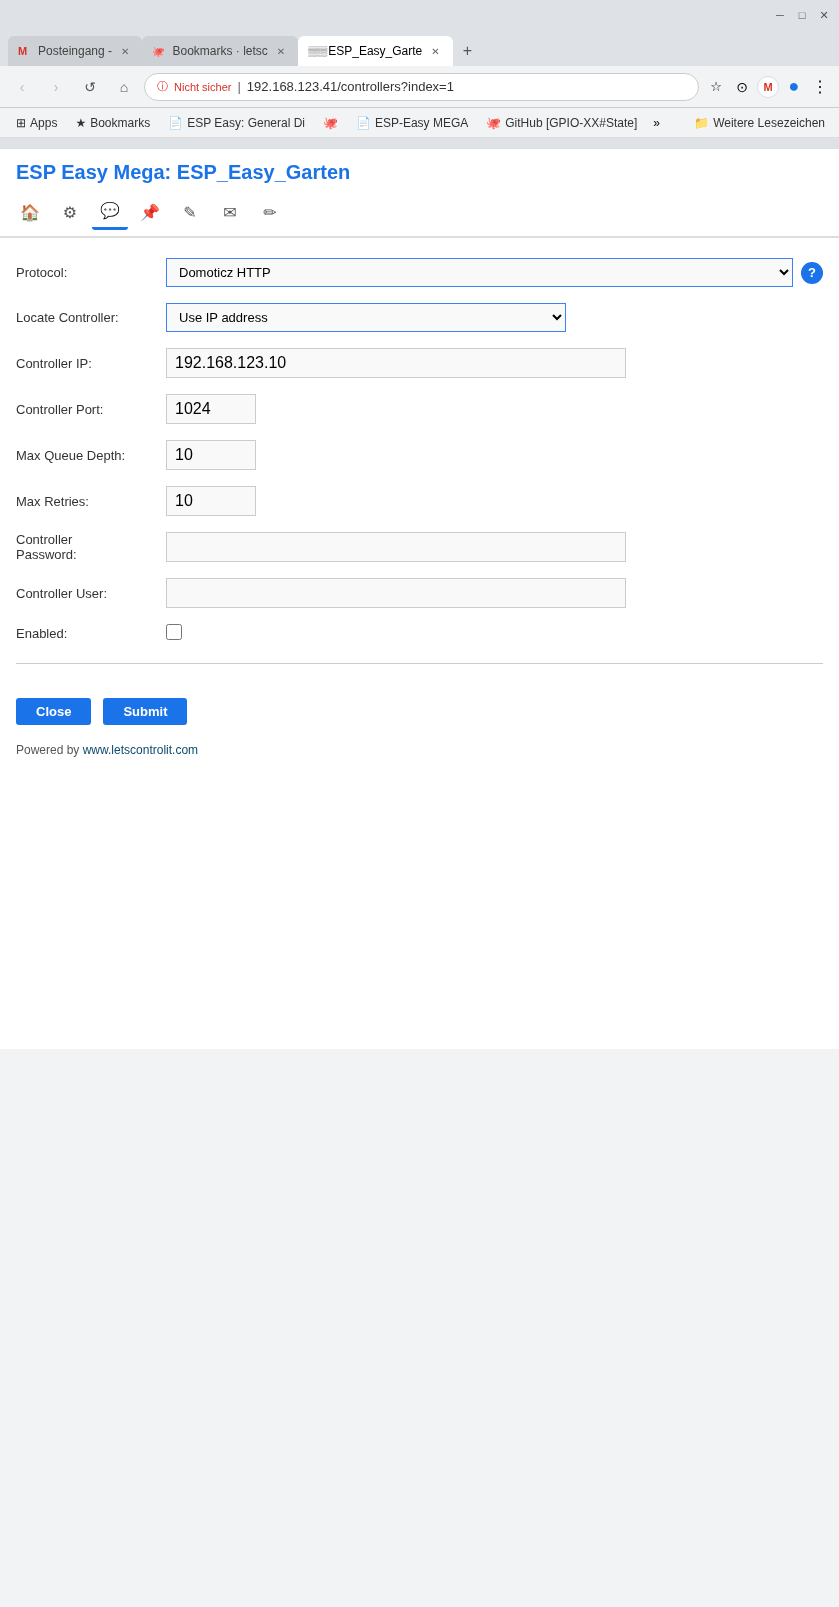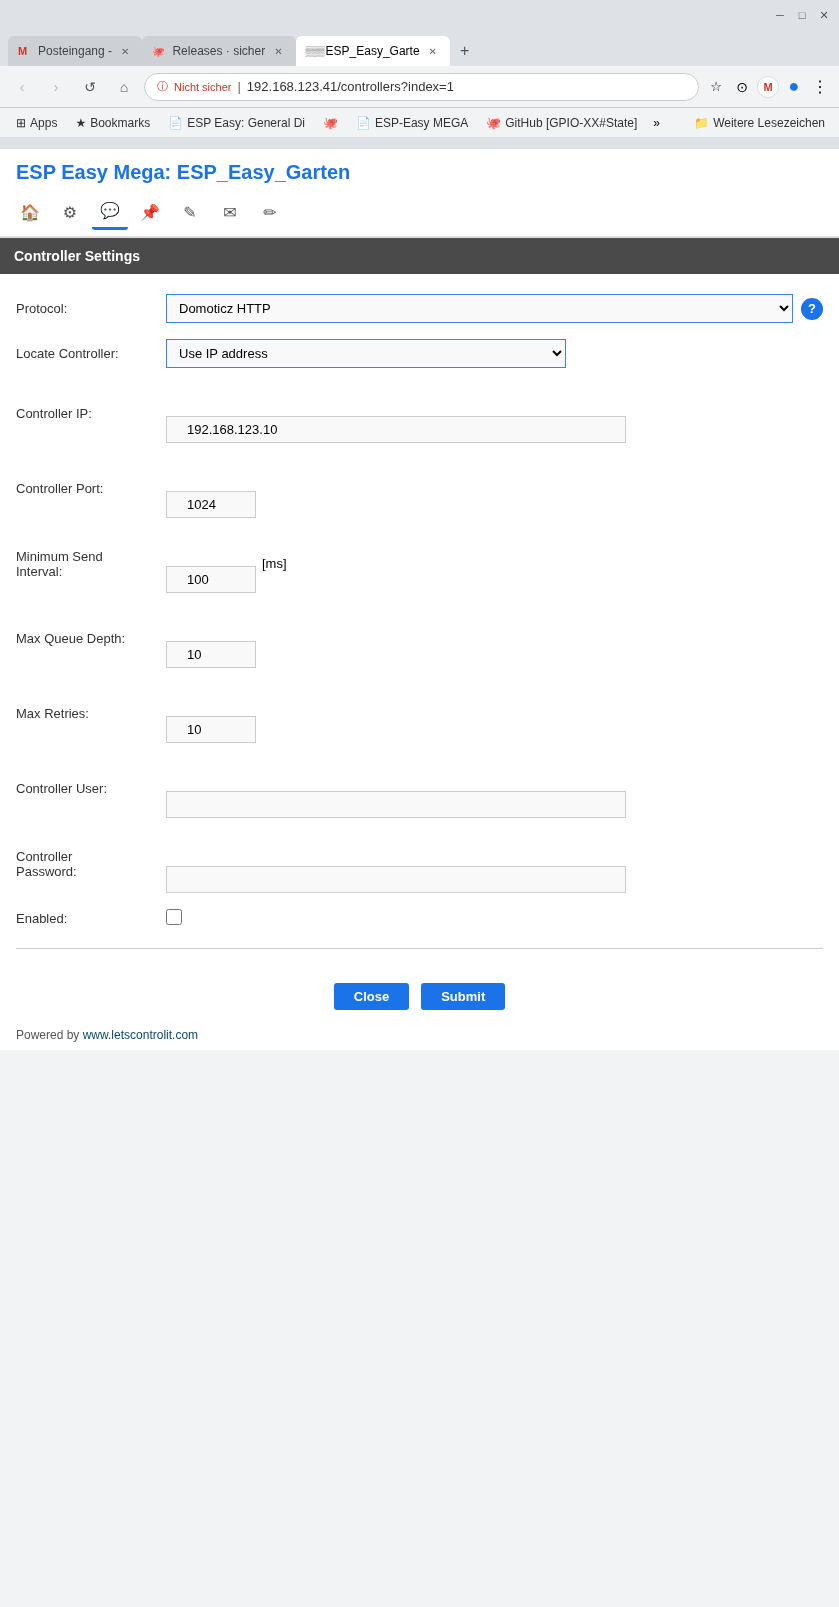--- a/index.html
+++ b/index.html
@@ -54,30 +54,30 @@
     .section-header { background: #4a4a4a; color: #fff; padding: 10px 14px; font-weight: bold; font-size: 14px; }
 
     
     .form-container { padding: 12px 16px; }
     .form-row { display: flex; align-items: center; padding: 8px 0; border-bottom: none; }
     .form-label { width: 150px; font-size: 13px; color: #333; flex-shrink: 0; }
     .form-control { flex: 1; }
     .form-select { width: 100%; padding: 5px 8px; border: 1px solid #3b82f6; background: #f9f9f9; font-size: 13px; appearance: auto; cursor: pointer; }
     .form-select-with-help { display: flex; align-items: center; gap: 8px; }
     .form-select-sm { width: 400px; }
-    .form-input { width: 100%; padding: 5px 20px; border: 1px solid #ccc; background: #f9f9f9; font-size: 13px; margin-top: 32px; }
+    .form-input { width: 100%; padding: 5px 8px; border: 1px solid #ccc; background: #f9f9f9; font-size: 16px; }
     .form-input-sm { width: 90px; }
     .form-input-md { width: 460px; }
     .inline-unit { margin-left: 6px; font-size: 13px; }
     .help-btn { width: 22px; height: 22px; border-radius: 50%; background: #1a73e8; color: #fff; border: none; font-weight: bold; font-size: 13px; cursor: pointer; display: flex; align-items: center; justify-content: center; flex-shrink: 0; }
     .checkbox-input { width: 16px; height: 16px; cursor: pointer; }
     .divider { border: none; border-top: 1px solid #ccc; margin: 12px 0; }
 
     
-    .buttons-row { display: flex; gap: 12px; padding: 10px 16px; align-items: center; justify-content: center; }
+    .buttons-row { display: flex; gap: 12px; padding: 10px 16px; align-items: center; justify-content: flex-start; }
     .btn { padding: 6px 20px; border: none; border-radius: 3px; cursor: pointer; font-size: 13px; font-weight: bold; }
     .btn-close { background: #1a73e8; color: #fff; }
     .btn-submit { background: #1a73e8; color: #fff; }
 
     
     .page-footer { padding: 8px 16px; font-size: 12px; color: #555; }
     .footer-link { color: #0c4a6e; text-decoration: none; }
   </style>
 </head>
 <body>
@@ -93,21 +93,21 @@
   </div>
 
   <div class="tab-bar">
     <div class="tab">
       <div class="tab-favicon" style="color:#d93025;font-weight:bold;font-size:11px;">M</div>
       <span class="tab-label">Posteingang -</span>
       <span class="tab-close">✕</span>
     </div>
     <div class="tab">
       <div class="tab-favicon">🐙</div>
-      <span class="tab-label">Releases · sicher</span>
+      <span class="tab-label">Bookmarks · letsc</span>
       <span class="tab-close">✕</span>
     </div>
     <div class="tab active">
       <div class="tab-favicon" style="font-size:9px;color:#555;">▒▒▒</div>
       <span class="tab-label">ESP_Easy_Garte</span>
       <span class="tab-close">✕</span>
     </div>
     <div class="tab-new">+</div>
   </div>
 
@@ -171,22 +171,20 @@
     <div class="nav-icons-row">
       <button class="nav-icon-btn">🏠</button>
       <button class="nav-icon-btn">⚙</button>
       <button class="nav-icon-btn active">💬</button>
       <button class="nav-icon-btn">📌</button>
       <button class="nav-icon-btn">✎</button>
       <button class="nav-icon-btn">✉</button>
       <button class="nav-icon-btn">✏</button>
     </div>
 
-    <div class="section-header">Controller
-Settings</div>
 
     <div class="form-container">
 
       <div class="form-row">
         <div class="form-label">Protocol:</div>
         <div class="form-control form-select-with-help">
           <select class="form-select">
             <option selected="">Domoticz HTTP</option>
           </select>
           <button class="help-btn">?</button>
@@ -209,54 +207,47 @@
         </div>
       </div>
 
       <div class="form-row">
         <div class="form-label">Controller Port:</div>
         <div class="form-control">
           <input type="text" class="form-input form-input-sm" value="1024" style="">
         </div>
       </div>
 
-      <div class="form-row">
-        <div class="form-label">Minimum Send<br>Interval:</div>
-        <div class="form-control" style="display:flex;align-items:center;">
-          <input type="text" class="form-input form-input-sm" value="100" style="">
-          <span class="inline-unit">[ms]</span>
-        </div>
-      </div>
 
       <div class="form-row">
         <div class="form-label">Max Queue Depth:</div>
         <div class="form-control">
           <input type="text" class="form-input form-input-sm" value="10" style="">
         </div>
       </div>
 
       <div class="form-row">
         <div class="form-label">Max Retries:</div>
         <div class="form-control">
           <input type="text" class="form-input form-input-sm" value="10" style="">
         </div>
       </div>
 
 
       <div class="form-row">
+        <div class="form-label">Controller<br>Password:</div>
+        <div class="form-control">
+          <input type="password" class="form-input form-input-md" value="" style="">
+        </div>
+      </div>
+
+      <div class="form-row">
         <div class="form-label">Controller User:</div>
         <div class="form-control">
           <input type="text" class="form-input form-input-md" value="" style="">
-        </div>
-      </div>
-
-      <div class="form-row">
-        <div class="form-label">Controller<br>Password:</div>
-        <div class="form-control">
-          <input type="password" class="form-input form-input-md" value="" style="">
         </div>
       </div>
 
       <div class="form-row">
         <div class="form-label">Enabled:</div>
         <div class="form-control">
           <input type="checkbox" class="checkbox-input" style="">
         </div>
       </div>
 

